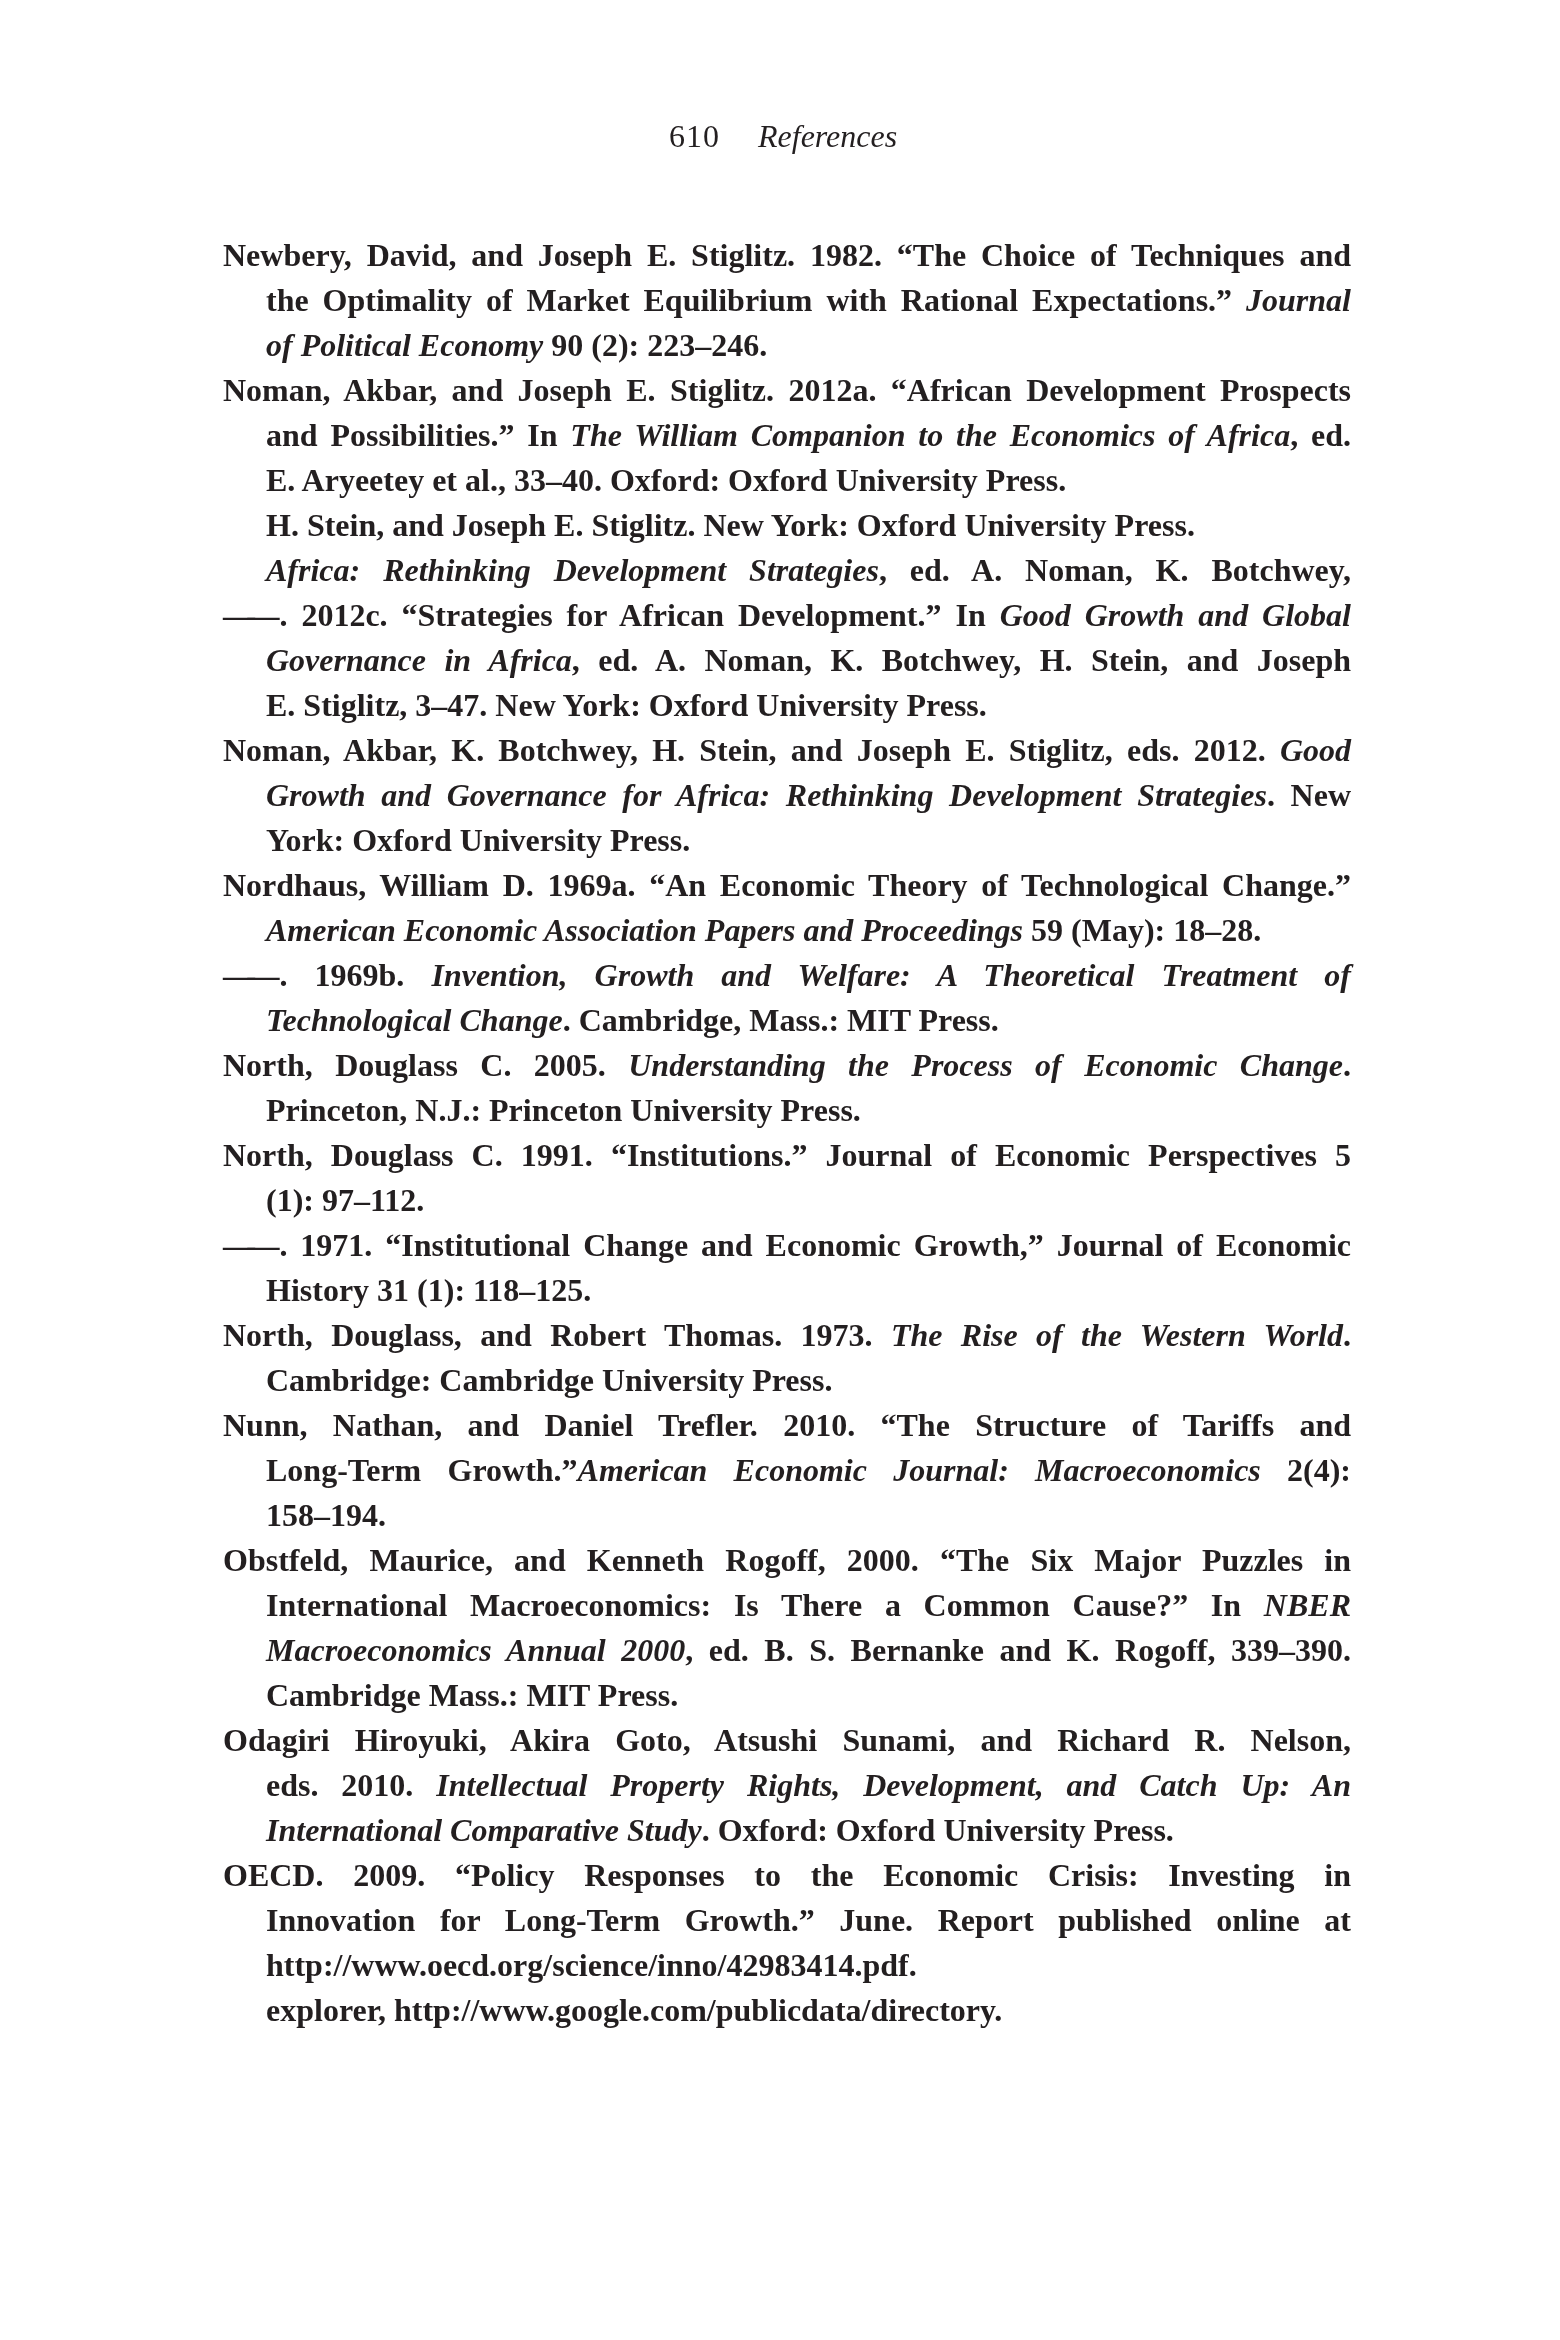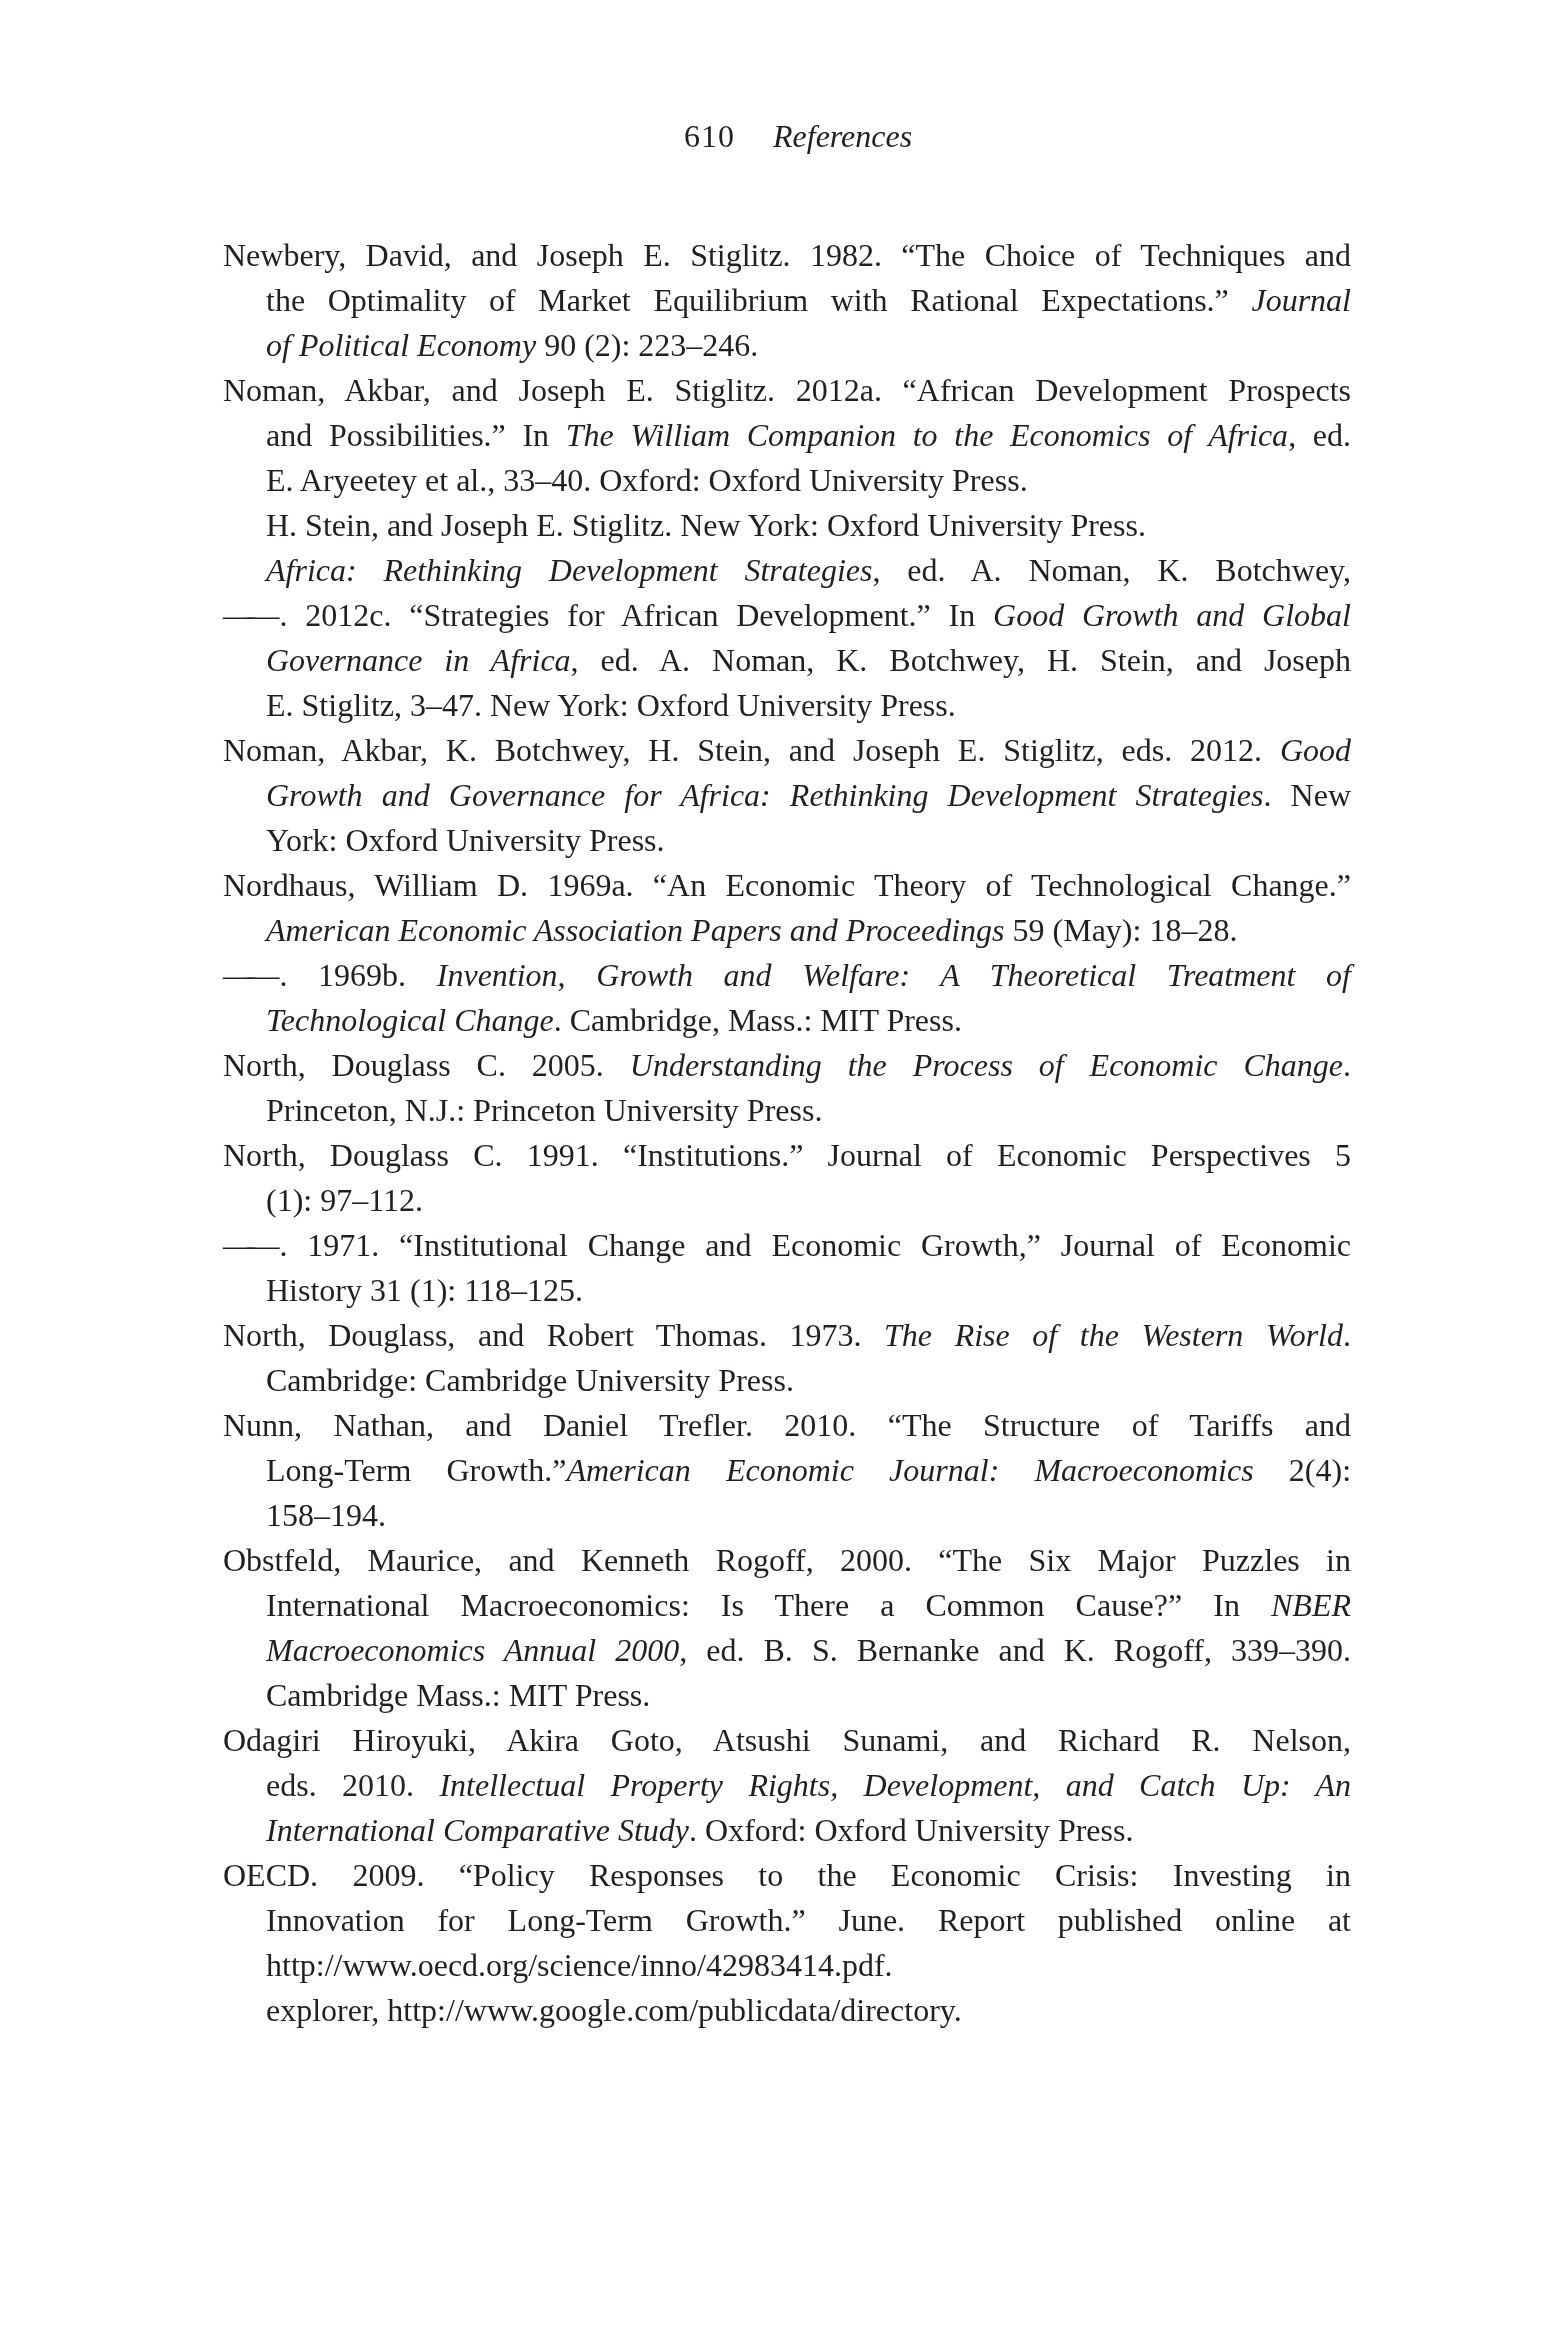--- a/index.html
+++ b/index.html
@@ -1,25 +1,25 @@
 <!DOCTYPE html>
 <html><head>
 <meta charset="utf-8">
 <style>
   html, body { margin: 0; padding: 0; background: #ffffff; }
   body { width: 1561px; height: 2341px; position: relative; overflow: hidden;
          font-family: "Liberation Serif", "DejaVu Serif", serif; color: #231f20; }
-  .running-head { position: absolute; top: 117px; left: 684px; height: 38px; line-height: 38px;
+  .running-head { position: absolute; top: 117px; left: 669px; height: 38px; line-height: 38px;
                   font-size: 32px; white-space: nowrap; }
   .running-head .folio { display: inline-block; width: 89px; letter-spacing: 1px; }
   .running-head .title { font-style: italic; }
   .refs { position: absolute; top: 233px; left: 223px; width: 1128px; font-size: 32px; }
   .entry { margin: 0; }
   .line { height: 45px; line-height: 45px; white-space: nowrap; overflow: visible;
-          text-align: justify; text-align-last: justify; }
+          text-align: justify; text-align-last: justify; font-weight: bold; }
   .line.cont { padding-left: 43px; }
   .line.last { text-align: right; text-align-last: left; }
   .it { font-style: italic; }
   .dash { display: inline-block; letter-spacing: -7.6px; margin-right: 7.6px; }
 </style>
 </head>
 <body>
 
 <div class="running-head">
   <span class="folio">610</span><span class="title">References</span>

